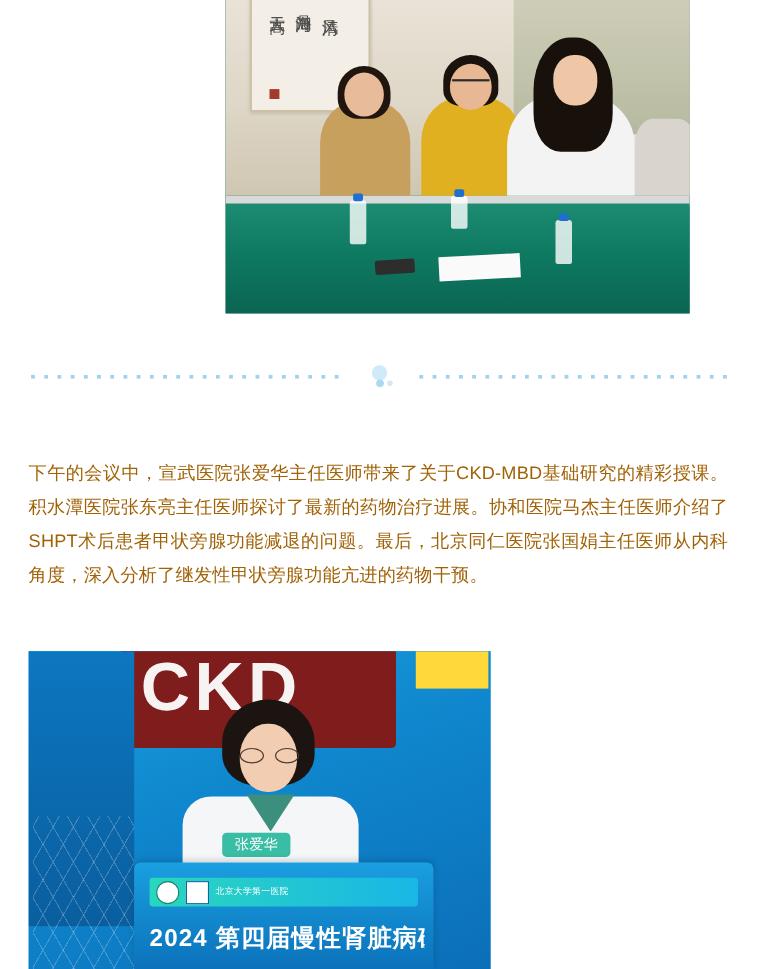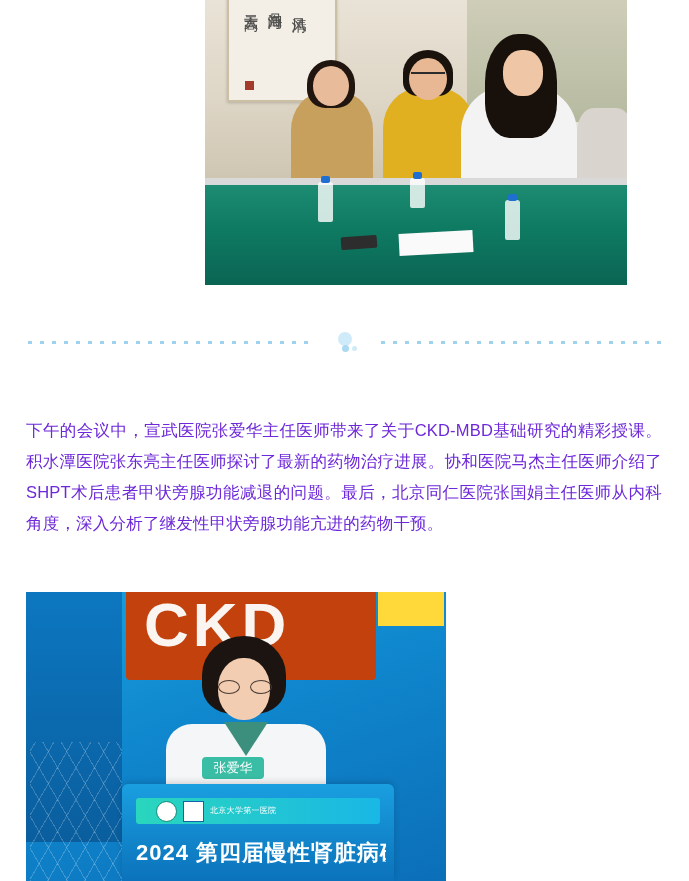--- a/index.html
+++ b/index.html
@@ -147,21 +147,21 @@
   .divider .b3 { left: 328px; top: 16px; width: 5px;  height: 5px;  background: #cfeaf8; }
 
   
   .body-text {
     position: absolute;
     left: 26px;
     top: 398px;
     width: 636px;
     font-size: 16.5px;
     line-height: 31px;
-    color: #6d28d9;
+    color: #a16207;
     letter-spacing: .2px;
     text-align: justify;
     font-family: "Liberation Sans", sans-serif;
   }
 
   
   .photo-bottom {
     position: absolute;
     left: 26px;
     top: 592px;
@@ -169,22 +169,22 @@
     height: 289px;
     overflow: hidden;
     background: #0e8fd6;
   }
   .pbg {
     position: absolute; left:0; top:0; width:100%; height:100%;
     background: linear-gradient(160deg,#1aa0dd 0%, #0f86cd 45%, #0b6fb8 100%);
   }
   .pb-screen-green {
     position: absolute;
-    left: 100px; top: -4px; width: 250px; height: 92px;
-    background: #c2410c;
+    left: 84px; top: -4px; width: 250px; height: 92px;
+    background: #7f1d1d;
     border-radius: 0 0 4px 4px;
   }
   .pb-screen-green .txt {
     position: absolute;
     left: 18px; top: 6px;
     font-size: 62px;
     line-height: 62px;
     font-weight: bold;
     color: #ffffff;
     opacity: .95;
@@ -262,21 +262,21 @@
     box-shadow: 0 -2px 6px rgba(0,0,0,.15);
   }
   .pb-podium-band {
     position: absolute;
     left: 110px; top: 206px; width: 244px; height: 26px;
     background: linear-gradient(90deg,#2ad6bd 0%, #19b7e6 100%);
     border-radius: 3px;
     display: flex;
     align-items: center;
     gap: 6px;
-    padding-left: 20px;
+    padding-left: 6px;
     box-sizing: border-box;
   }
   .pb-logo {
     width: 19px; height: 19px; border-radius: 50%;
     background: #ffffff;
     border: 1.5px solid #0f8a74;
   }
   .pb-logo2 {
     width: 19px; height: 19px;
     background: #ffffff;

